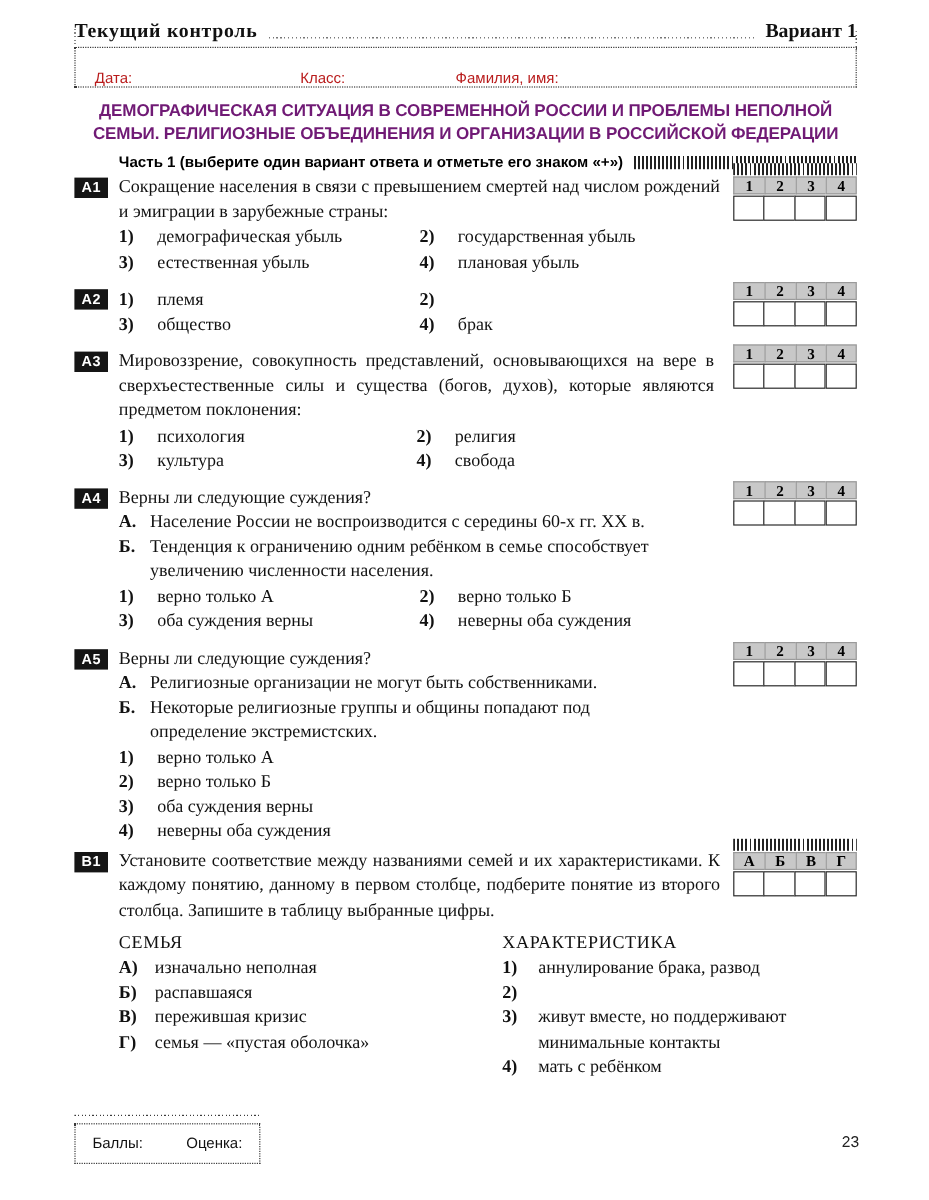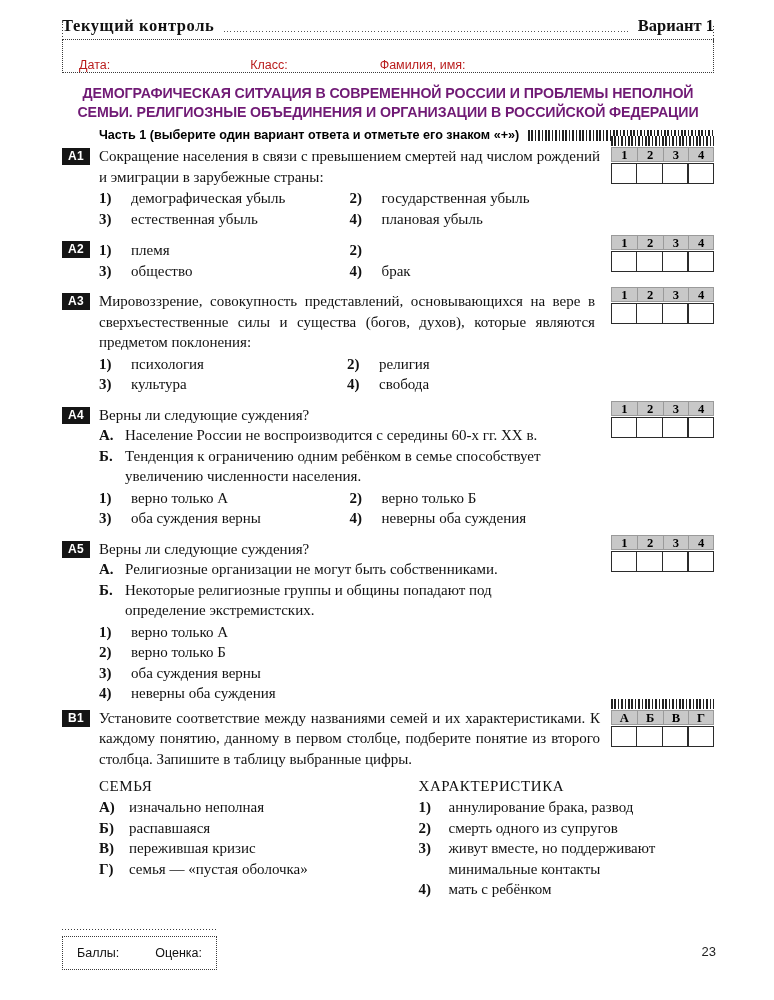--- a/index.html
+++ b/index.html
@@ -639,21 +639,20 @@
           </div>
         </div>
         <div class="match-col right">
           <div class="match-head">ХАРАКТЕРИСТИКА</div>
           <div class="match-item">
             <span class="match-key">1)</span>
             <span class="match-txt">аннулирование брака, развод</span>
           </div>
           <div class="match-item">
             <span class="match-key">2)</span>
-            <span class="match-txt">смерть одного из супругов</span>
           </div>
           <div class="match-item">
             <span class="match-key">3)</span>
             <span class="match-txt" style="max-width:262px;">живут вместе, но поддерживают минимальные контакты</span>
           </div>
           <div class="match-item">
             <span class="match-key">4)</span>
             <span class="match-txt">мать с ребёнком</span>
           </div>
         </div>

